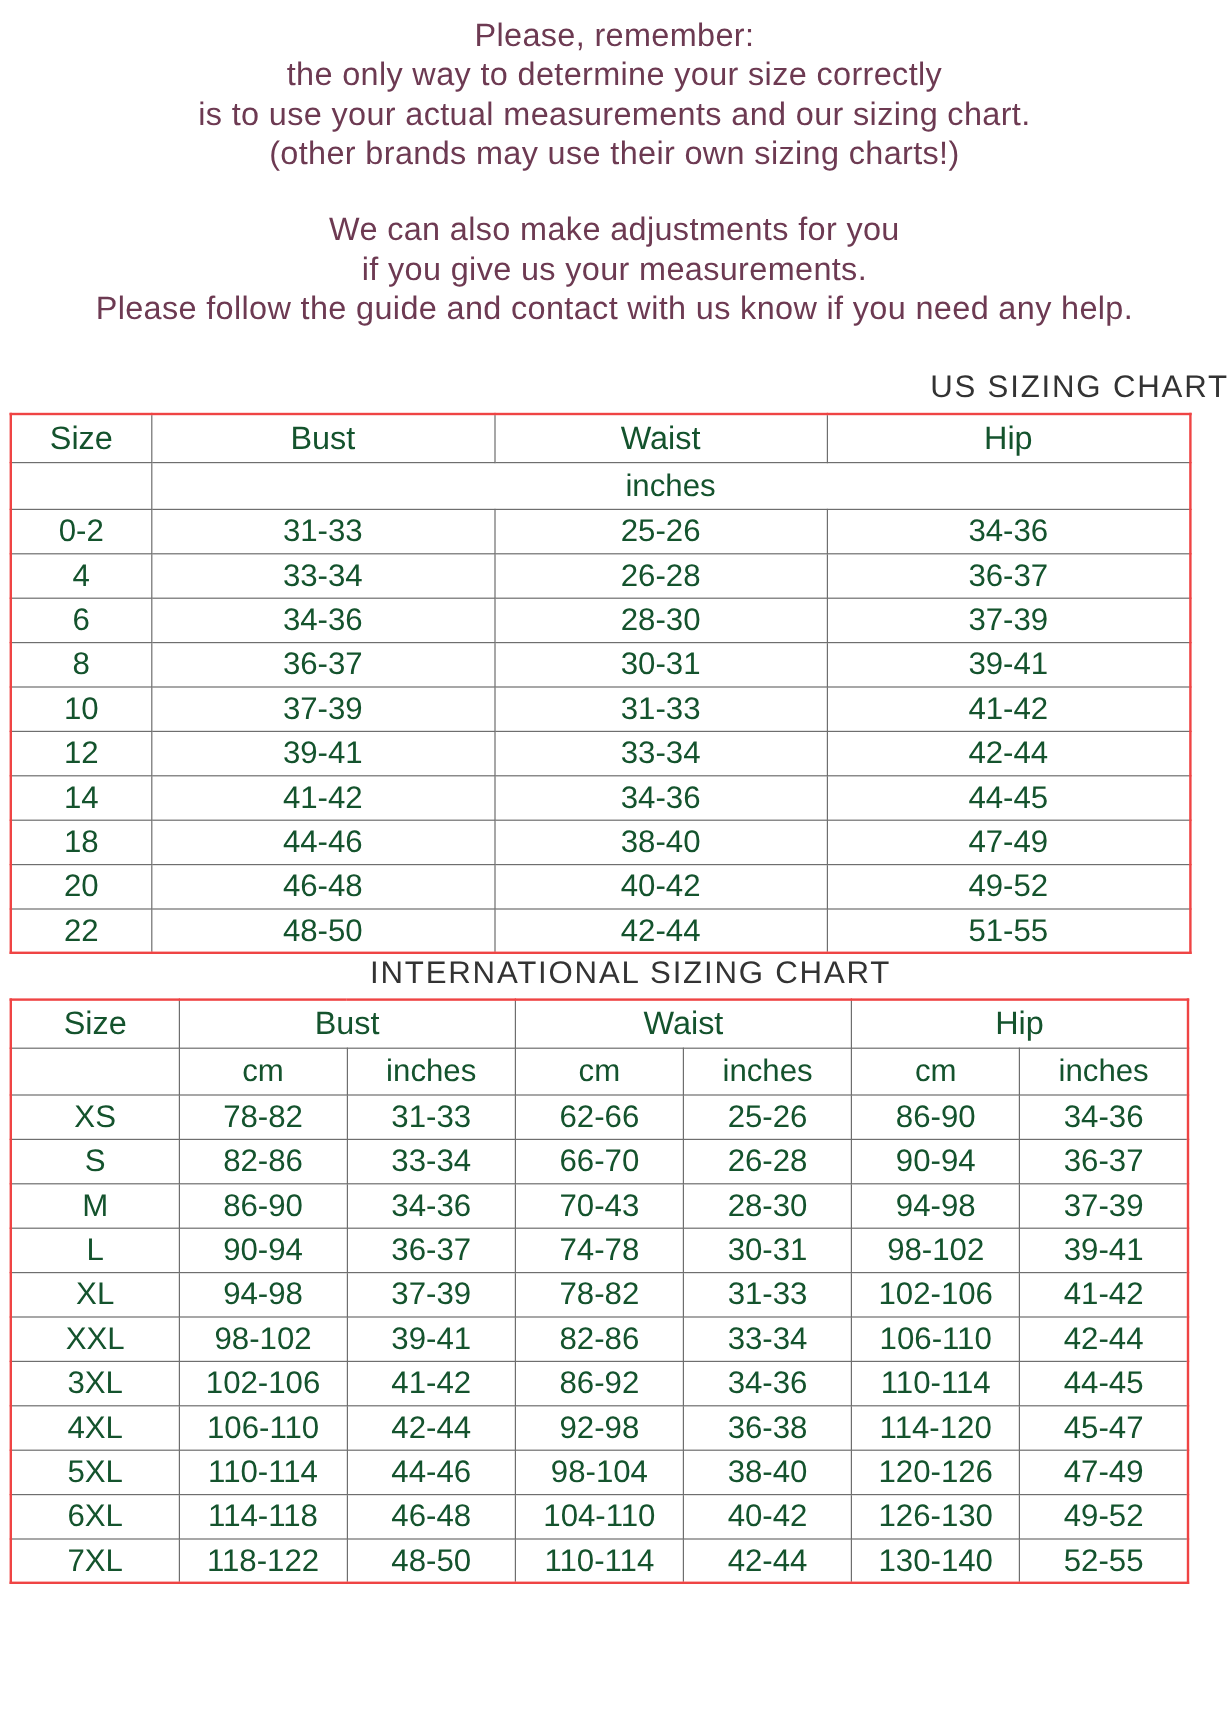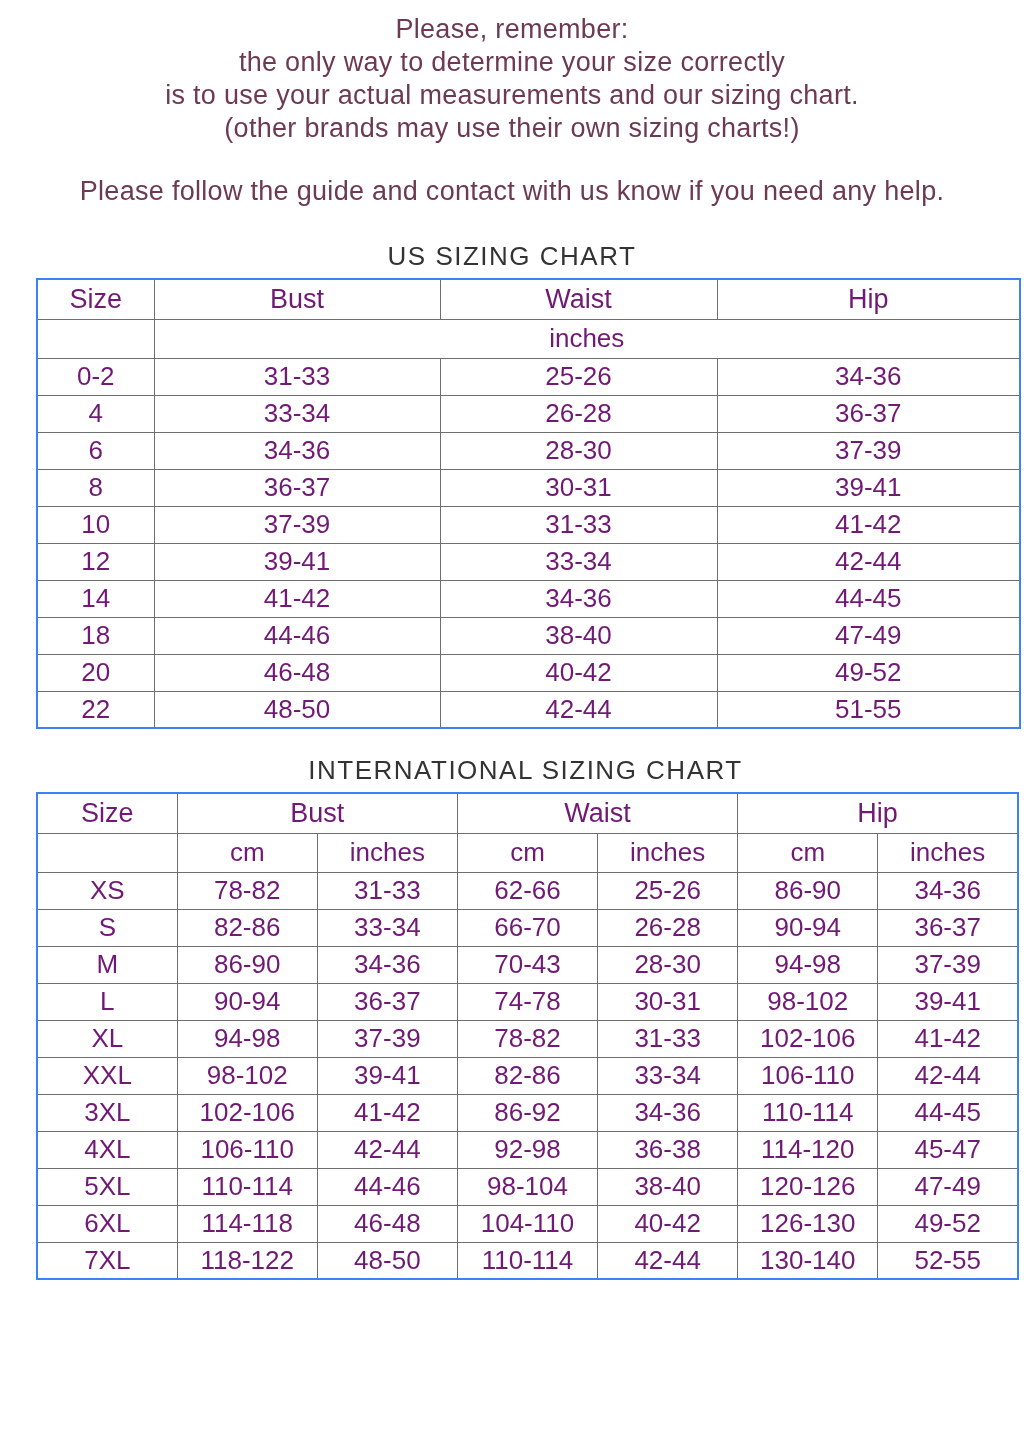--- a/index.html
+++ b/index.html
@@ -28,32 +28,32 @@
 
   
   .chart-title {
     margin: 0;
     text-align: center;
     font-size: 26px;
     font-weight: 400;
     letter-spacing: 1.5px;
     color: #333333;
   }
-  .title-us   { margin-top: 33px; margin-bottom: 6px; }
-  .title-intl { margin-top: 26px; margin-bottom: 6px; padding-left: 27px; }
+  .title-us   { margin-top: 33px; margin-bottom: 6px; text-align: right; }
+  .title-intl { margin-top: 0; margin-bottom: 6px; padding-left: 27px; }
 
   
   table.chart {
     border-collapse: collapse;
     table-layout: fixed;
-    margin-left: 36px;
+    margin-left: 8px;
     width: 983px;
     font-size: 26px;
-    color: #701a75;
-    border: 2px solid #3b82f6;
+    color: #14532d;
+    border: 2px solid #ef4444;
   }
   table.chart th, table.chart td {
     border: 1px solid #6e6e6e;
     text-align: center;
     vertical-align: middle;
     height: 37px;
     padding: 0;
     font-weight: 400;
     overflow: hidden;
     white-space: nowrap;
@@ -75,20 +75,22 @@
 <body>
 
 <div class="page">
 
   <div class="intro">
     <div>Please, remember:</div>
     <div>the only way to determine your size correctly</div>
     <div>is to use your actual measurements and our sizing chart.</div>
     <div>(other brands may use their own sizing charts!)</div>
     <div class="intro-gap"></div>
+    <div>We can also make adjustments for you</div>
+    <div>if you give us your measurements.</div>
     <div>Please follow the guide and contact with us know if you need any help.</div>
   </div>
 
   <h2 class="chart-title title-us">US SIZING CHART</h2>
 
   <table class="chart us">
     <colgroup>
       <col class="c-size">
         <col class="c-bust">
         <col class="c-waist">

